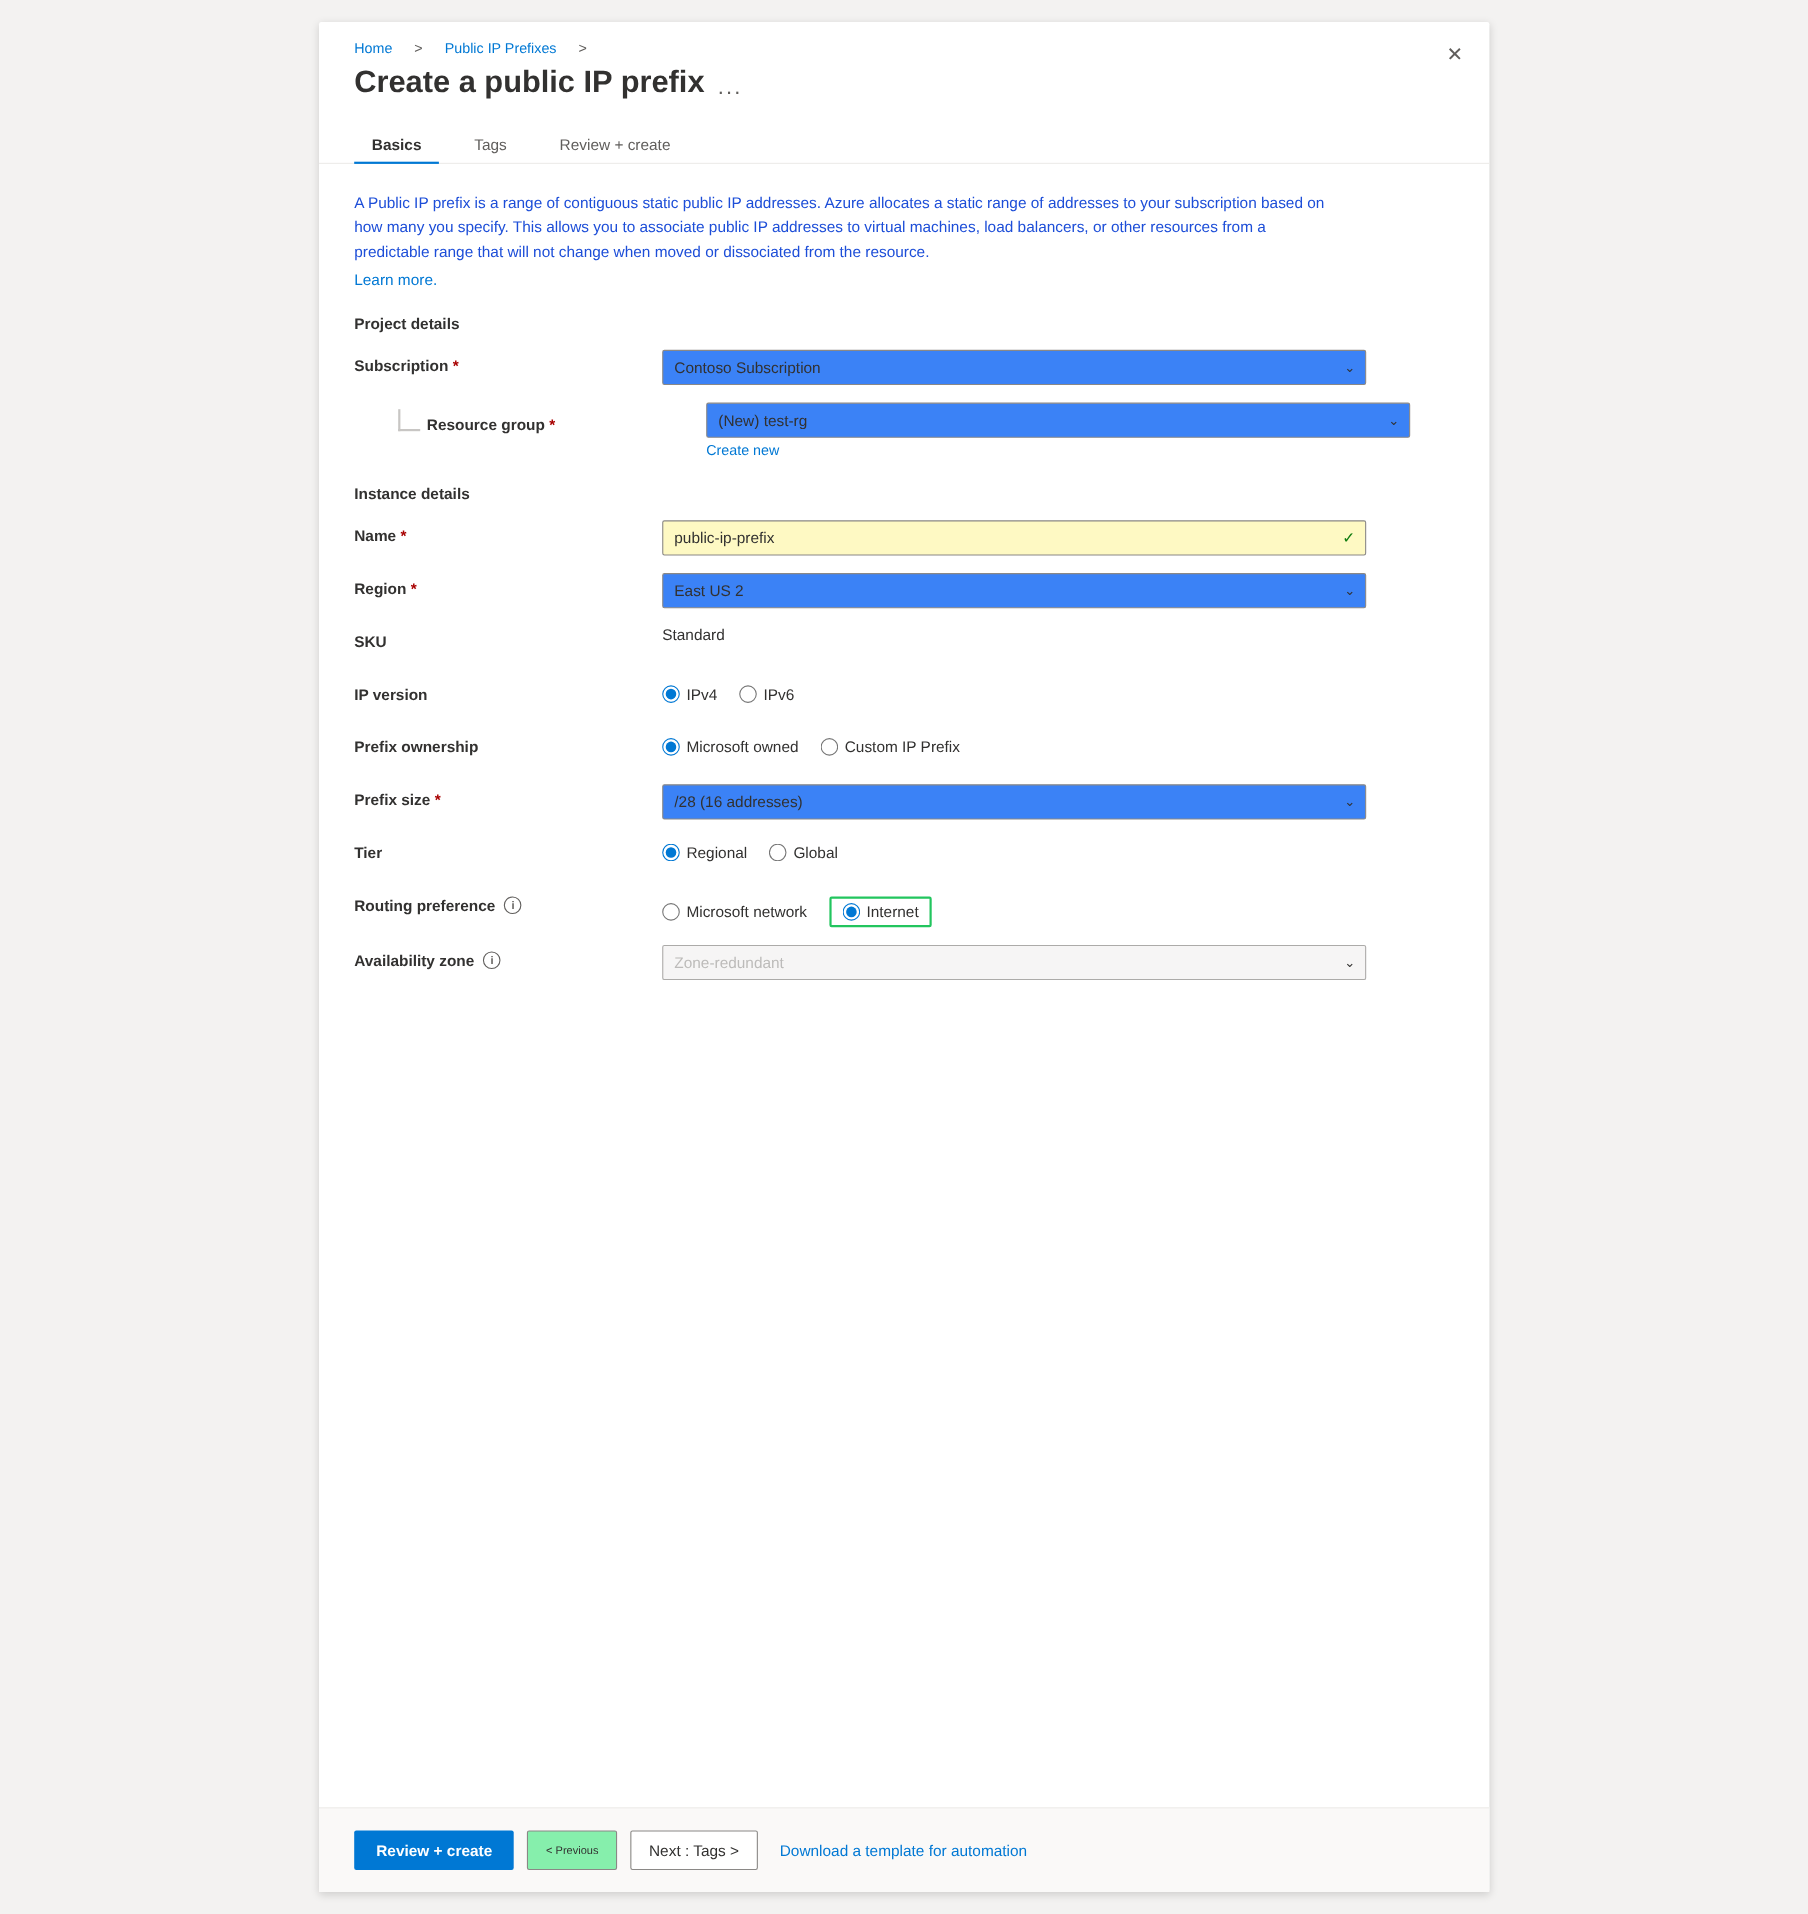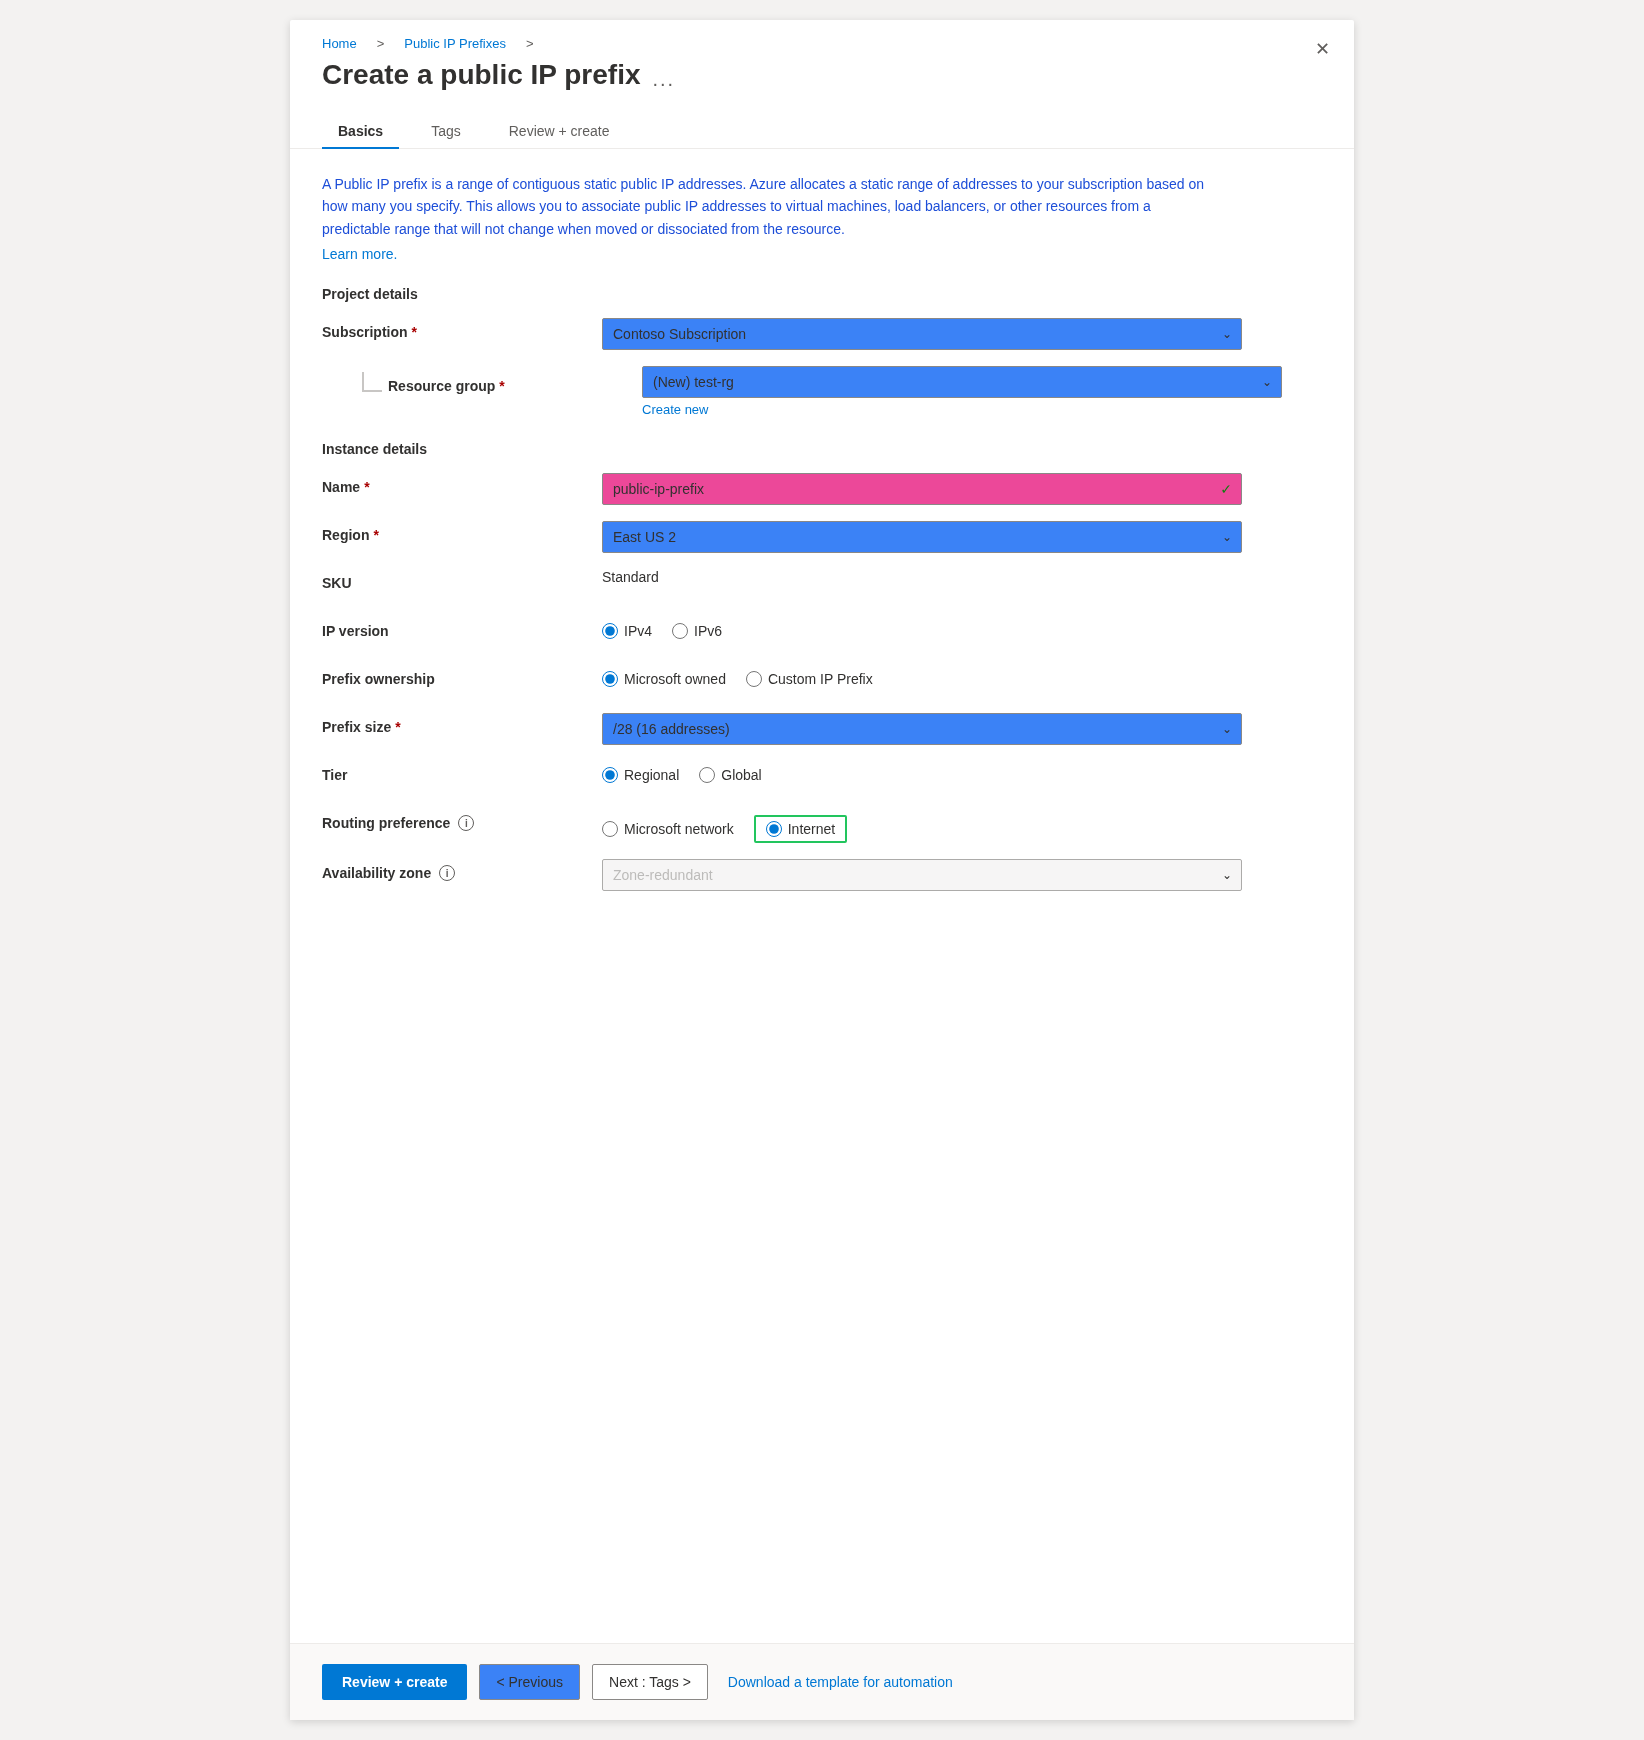--- a/index.html
+++ b/index.html
@@ -154,21 +154,21 @@
       font-size: 12px;
     }
     .input-field {
       width: 100%;
       height: 32px;
       border: 1px solid #8a8886;
       border-radius: 2px;
       padding: 4px 32px 4px 10px;
       font-size: 14px;
       color: #323130;
-      background: #ec4899;
+      background: #fef9c3;
     }
     .input-wrapper {
       position: relative;
     }
     .input-check {
       position: absolute;
       right: 10px;
       top: 50%;
       transform: translateY(-50%);
       color: #107c10;
@@ -265,26 +265,26 @@
       color: #fff;
       border: none;
       border-radius: 2px;
       padding: 8px 20px;
       font-size: 14px;
       font-weight: 600;
       cursor: pointer;
       height: 36px;
     }
     .btn-secondary {
-      background: #3b82f6;
+      background: #86efac;
       color: #323130;
       border: 1px solid #8a8886;
       border-radius: 2px;
       padding: 8px 16px;
-      font-size: 14px;
+      font-size: 10px;
       cursor: pointer;
       height: 36px;
     }
     .btn-next {
       background: #fff;
       color: #323130;
       border: 1px solid #8a8886;
       border-radius: 2px;
       padding: 8px 16px;
       font-size: 14px;

